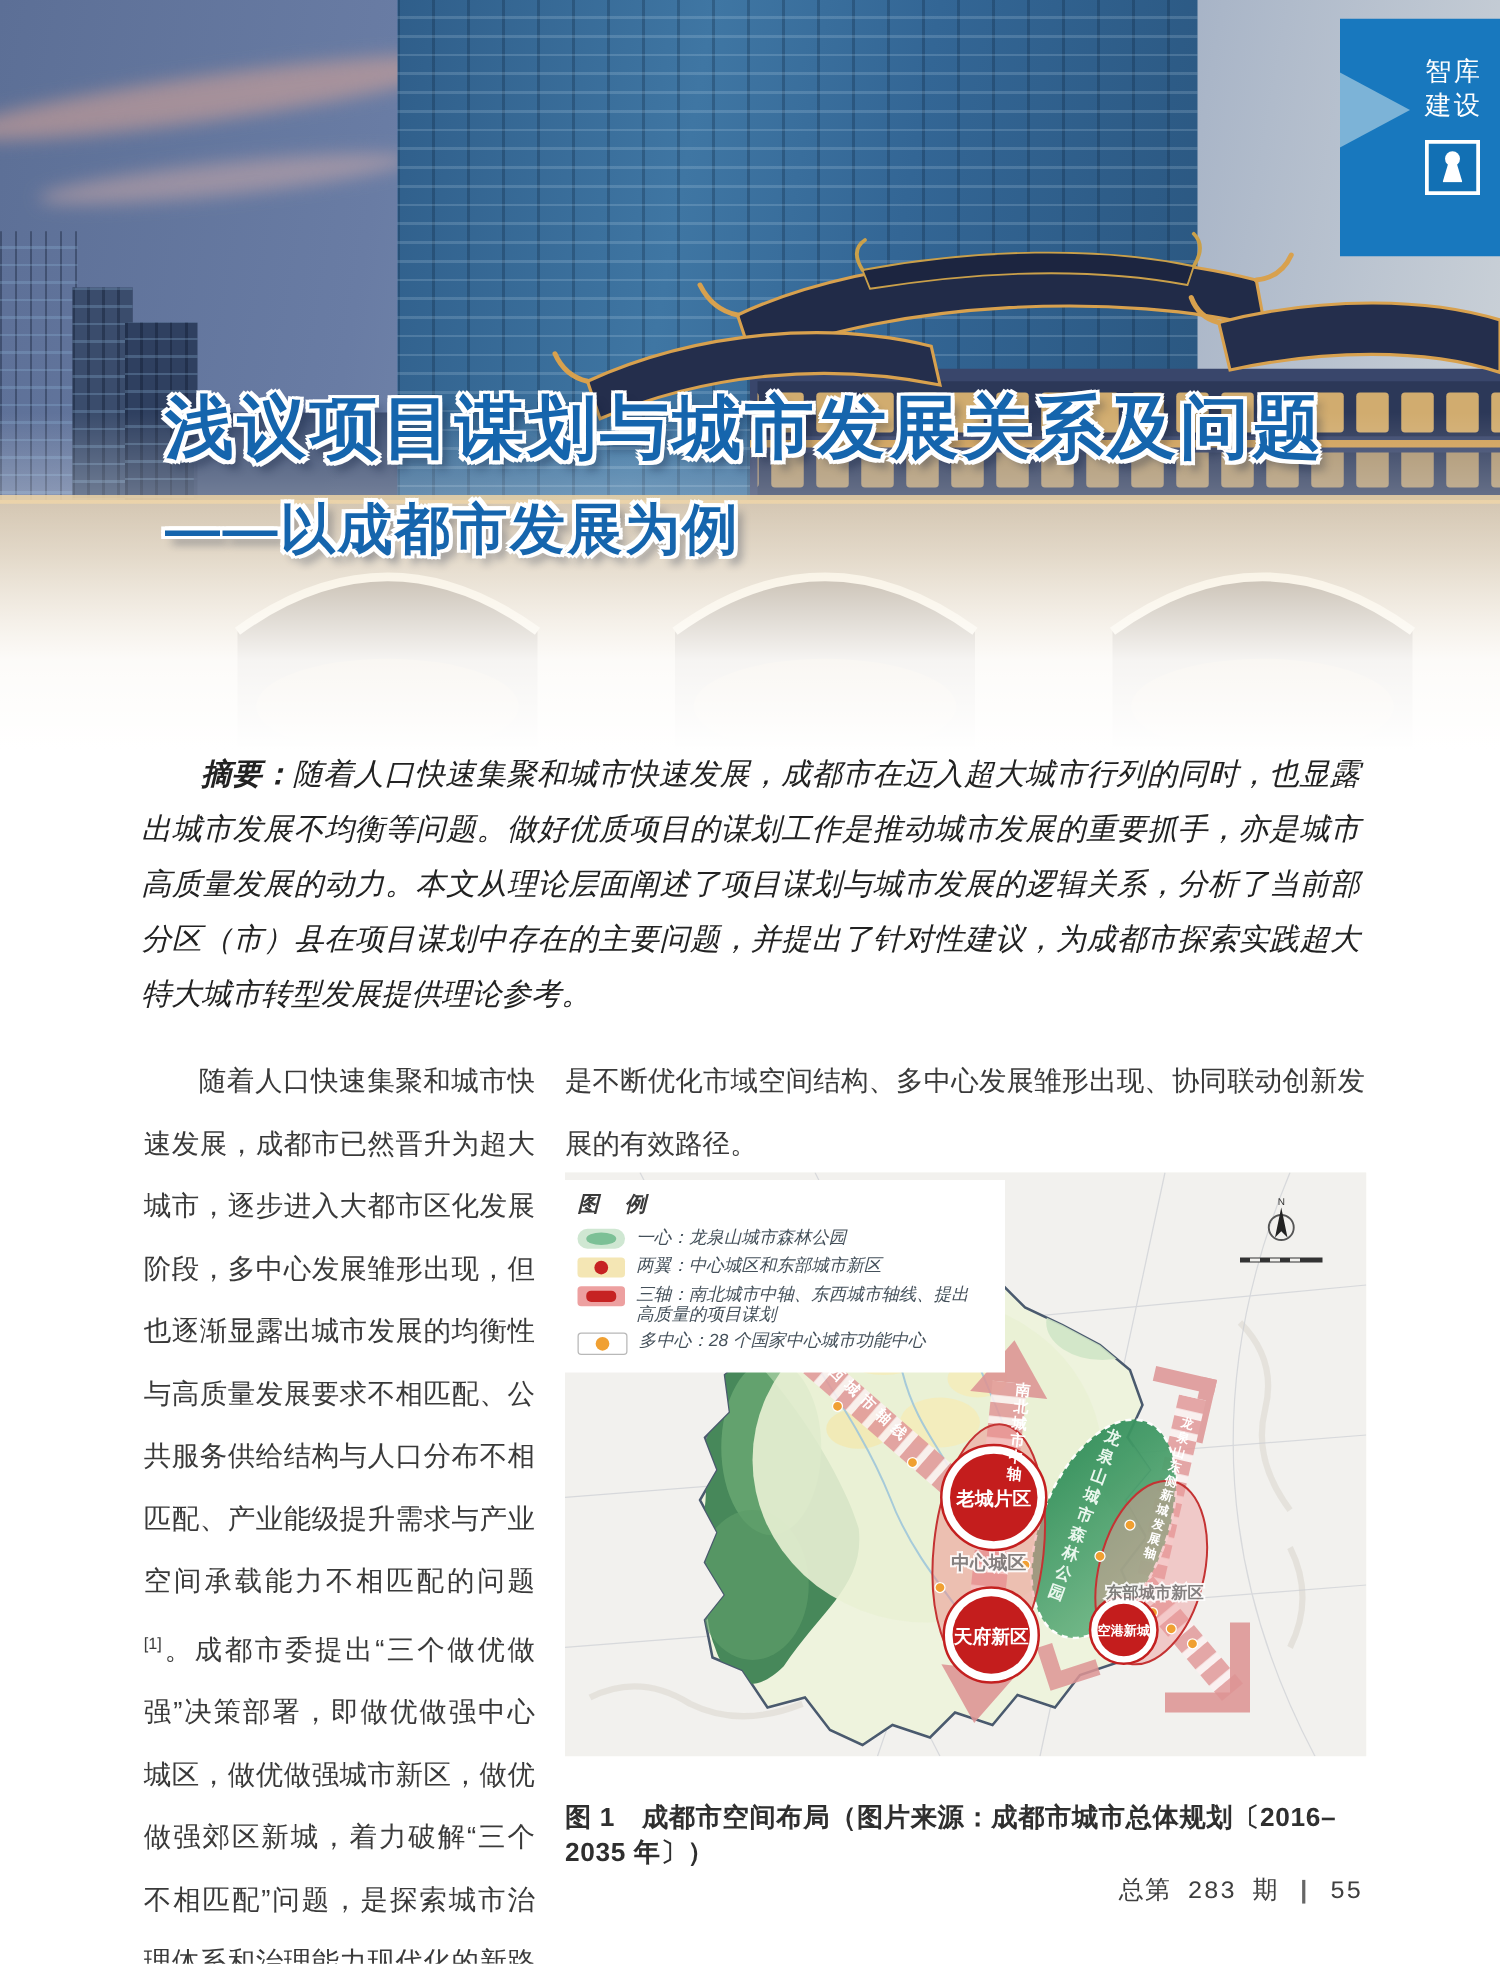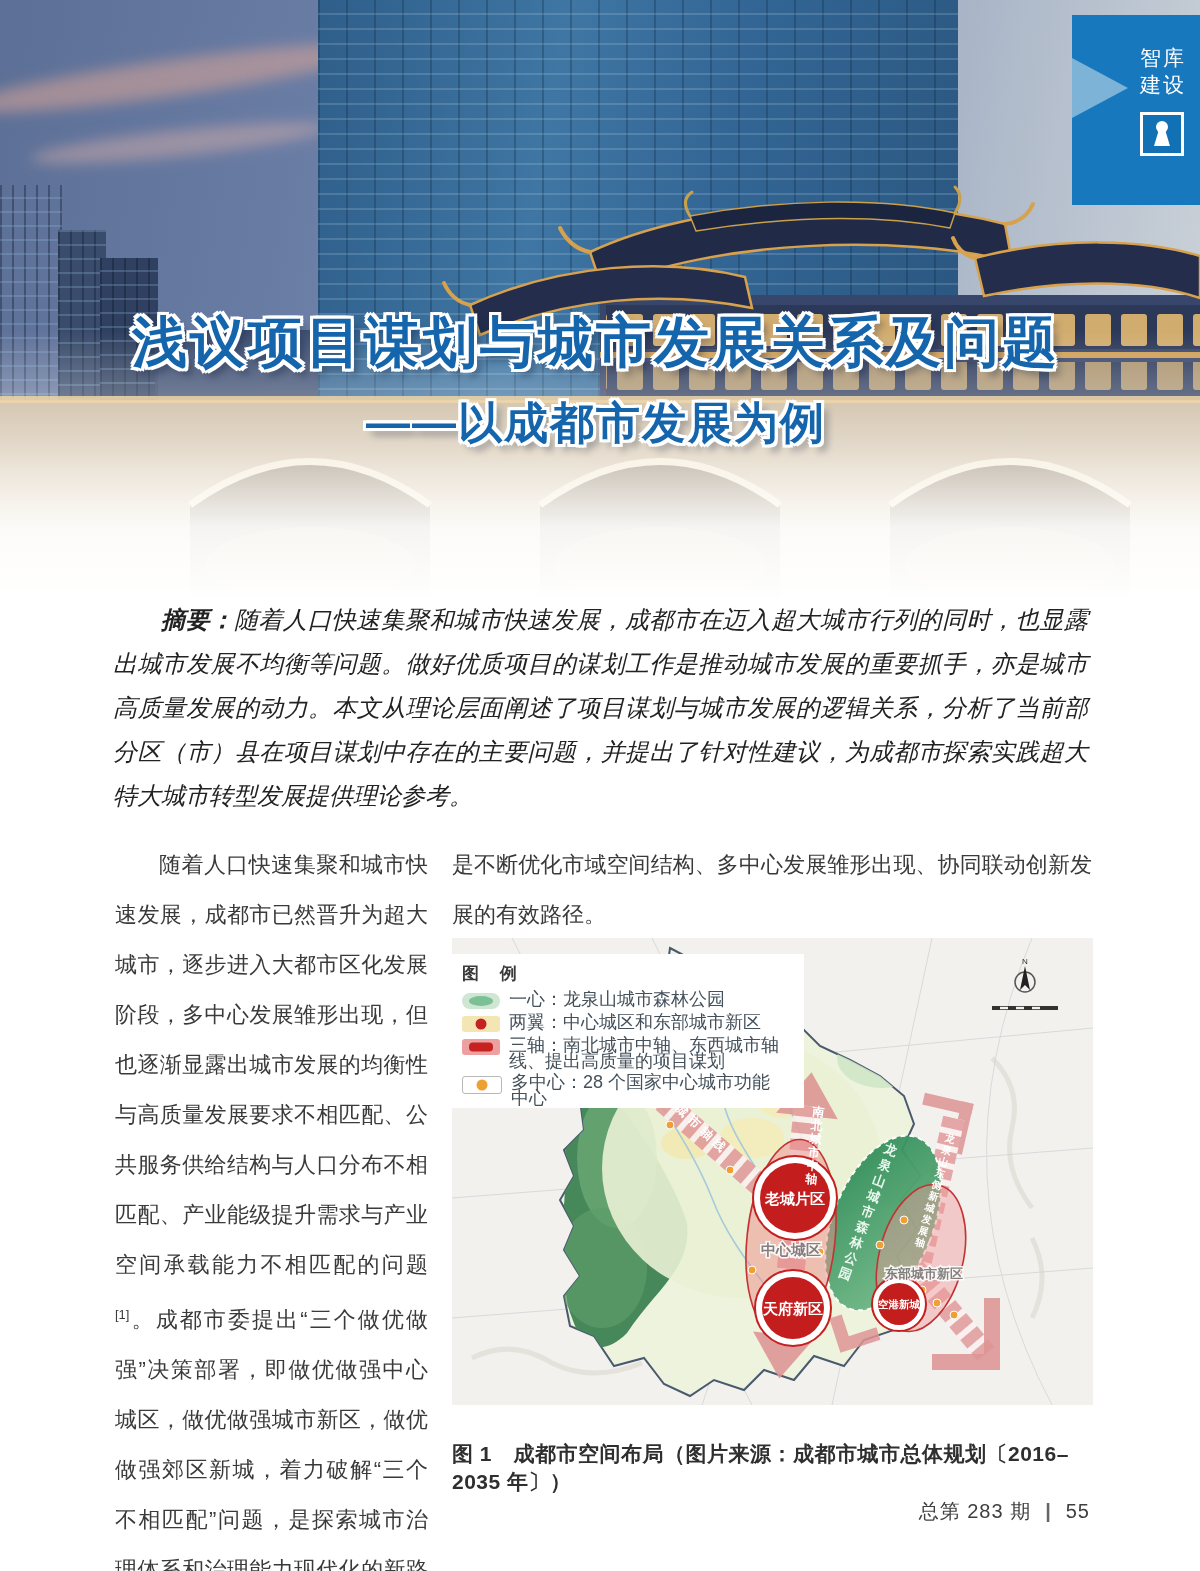--- a/index.html
+++ b/index.html
@@ -45,59 +45,59 @@
       clip-path:polygon(32% 0,68% 0,100% 100%,0 100%);}
 
   
   .title-wrap{position:absolute;left:128px;top:302px;}
   .title-wrap h1,.title-wrap h2{margin:4px;font-weight:900;color:#1565ad;
       font-family:"Liberation Sans",sans-serif;
       text-shadow:-3px -3px 0 #fff,3px -3px 0 #fff,-3px 3px 0 #fff,3px 3px 0 #fff,
                   -3px 0 0 #fff,3px 0 0 #fff,0 -3px 0 #fff,0 3px 0 #fff,
                   6px 7px 7px rgba(15,30,60,.4);}
   .title-wrap h1{font-size:55px;letter-spacing:3px;}
-  .title-wrap h2{font-size:44px;letter-spacing:2px;margin-top:14px;text-align:center;}
+  .title-wrap h2{font-size:44px;letter-spacing:2px;margin-top:14px;}
   .byline{position:absolute;left:128px;top:512px;font-size:23px;color:#2b2b2b;letter-spacing:1px;}
 
   
   .abstract{position:absolute;left:113px;top:576px;width:975px;
       font-family:Liberation Mono, monospace;font-style:italic;
       font-size:24px;line-height:44px;color:#222;text-align:justify;text-indent:2em;}
   .abstract b{font-style:italic;}
 
   
   .col{position:absolute;font-size:22px;line-height:50px;text-align:justify;color:#3a3a3a;}
   .col-left{left:115px;top:840px;width:313px;}
   .col-left p{margin:0;text-indent:2em;}
   .col-right{left:452px;top:840px;width:640px;}
   .col-right p{margin:0;}
   sup{font-size:13px;}
 
   
   .figure{position:absolute;left:452px;top:938px;width:641px;height:467px;background:#f2f1ee;}
-  .legend{position:absolute;left:0;top:16px;width:352px;height:154px;background:#fff;
-      padding:8px 16px 0 10px;box-sizing:border-box;z-index:5;}
+  .legend{position:absolute;left:0;top:6px;width:352px;height:154px;background:#fff;
+      padding:8px 16px 0 10px;box-sizing:border-box;z-index:5;font-style:italic;}
   .legend-title{font-size:17px;font-weight:bold;letter-spacing:8px;color:#3a3a3a;margin-bottom:6px;}
   .legend-item{display:flex;align-items:flex-start;margin-bottom:5px;}
   .licon{flex:0 0 38px;height:16px;margin-right:9px;margin-top:2px;position:relative;border-radius:3px;}
   .licon i{position:absolute;left:50%;top:50%;transform:translate(-50%,-50%);display:block;}
   .li1{background:#cfe7d2;border-radius:8px;}
   .li1 i{width:24px;height:10px;border-radius:50%;background:#7cc096;}
   .li2{background:#f4e6b4;}
   .li2 i{width:11px;height:11px;border-radius:50%;background:#c62222;}
   .li3{background:#eda0a0;}
   .li3 i{width:24px;height:9px;border-radius:4px;background:#c62222;}
   .li4{background:#fff;border:1px solid #b8b8b8;}
   .li4 i{width:11px;height:11px;border-radius:50%;background:#f0a032;}
-  .ltext{font-size:18px;line-height:16px;color:#44505a;width:285px;}
+  .ltext{font-size:14px;line-height:16px;color:#44505a;width:285px;}
 
   .caption{position:absolute;left:452px;top:1420px;width:641px;font-size:21px;font-weight:bold;
       color:#2f2f2f;letter-spacing:.5px;margin-top:20px;}
 
-  .footer{position:absolute;right:110px;top:1498px;font-size:20px;color:#3f3f3f;letter-spacing:1px;}
+  .footer{position:absolute;right:110px;top:1498px;font-size:20px;color:#3f3f3f;letter-spacing:1px;font-family:Liberation Mono, monospace;}
   .footer .divider{margin:0 14px;color:#666;font-weight:bold;}
 
   svg text{font-family:"Liberation Sans",sans-serif;}
 </style>
 </head>
 <body>
 
 <div class="hero">
   <div class="cloud c1"></div>
   <div class="cloud c2"></div>

